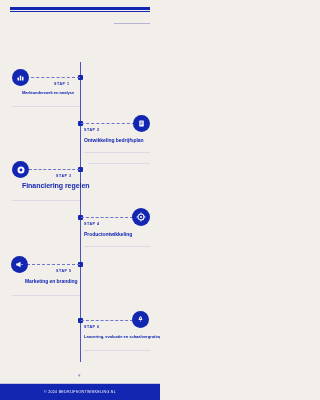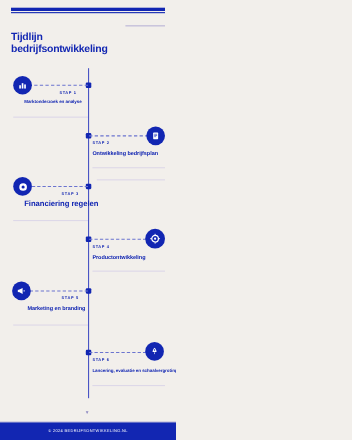--- a/index.html
+++ b/index.html
@@ -86,21 +86,20 @@
 </head>
 <body>
 
 <div class="page">
 
   <div class="topbar"></div>
   <div class="topline"></div>
   <div class="topline2"></div>
 
   <div class="title-rule"></div>
-  <div class="title">Tijdlijn bedrijfsontwikkeling</div>
 
   <div class="axis"></div>
 
   <div class="step">
     <div class="node" style="top:75px;"></div>
     <div class="connector" style="left:26px;top:77px;width:54px;"></div>
     <div class="icon" style="left:12px;top:69px;">
       <svg width="9" height="9" viewBox="0 0 12 12">
         <rect x="2" y="6" width="2" height="4" fill="#ffffff"></rect>
         <rect x="5" y="3.5" width="2" height="6.5" fill="#ffffff"></rect>

